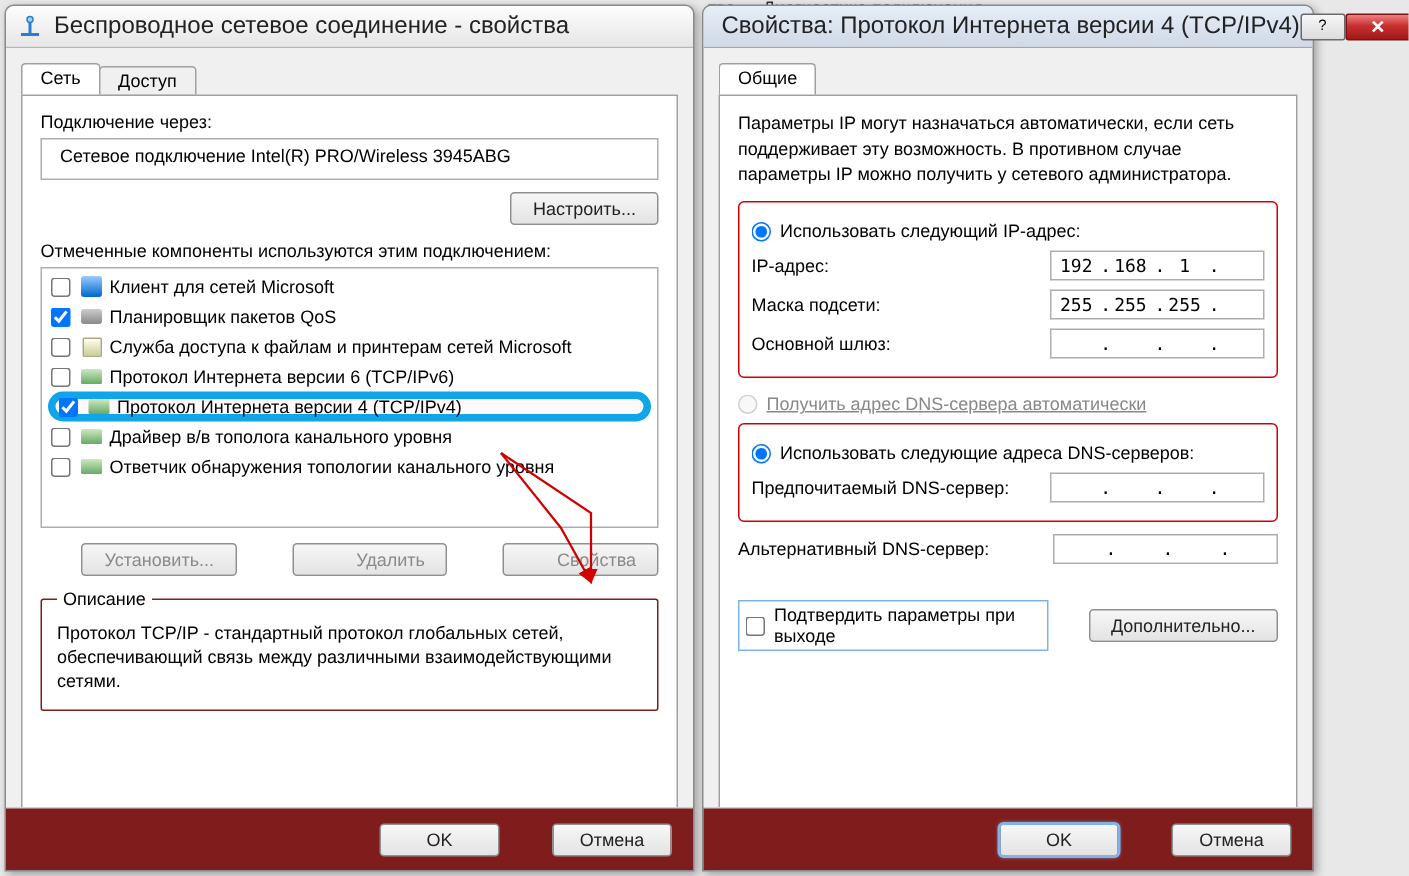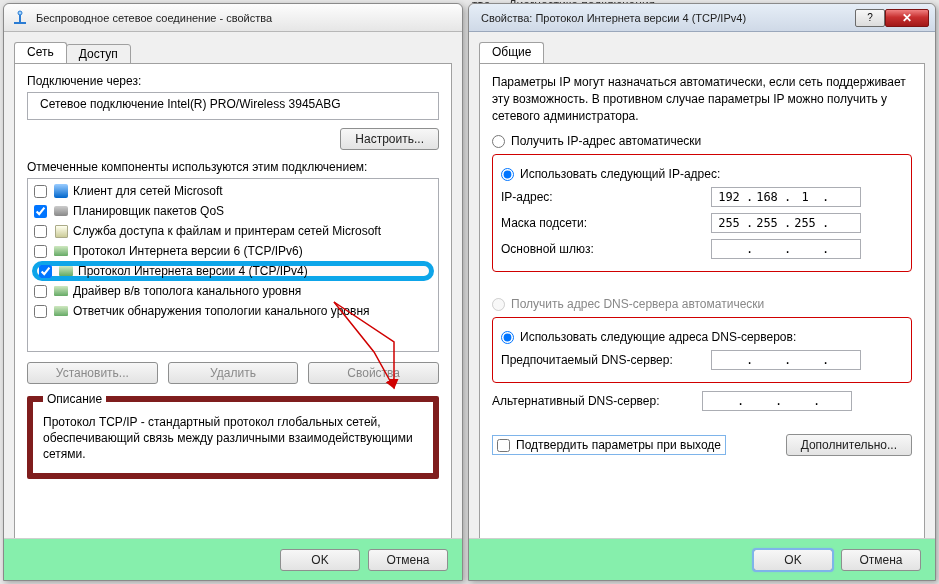--- a/index.html
+++ b/index.html
@@ -15,39 +15,39 @@
 
 
 .window {
   position: absolute;
   background: #f0f0f0;
   border: 1px solid #8a8a8a;
   box-shadow: 2px 2px 6px rgba(0,0,0,0.3);
   border-radius: 6px 6px 0 0;
 }
 .win-left { left: 3px; top: 3px; width: 460px; height: 578px; }
-.win-right { left: 468px; top: 3px; width: 468px; height: 578px; }
+.win-right { left: 468px; top: 3px; width: 408px; height: 578px; }
 
 
 .titlebar {
   height: 28px;
   display: flex;
   align-items: center;
   padding: 0 6px 0 8px;
   border-radius: 6px 6px 0 0;
 }
 .titlebar.light {
   background: linear-gradient(#fdfdfd, #e6e6e6);
   border-bottom: 1px solid #b7b7b7;
 }
 .titlebar.glass {
   background: linear-gradient(#e6eef7, #cfd9e7);
   border-bottom: 1px solid #9aa7bb;
 }
-.titlebar .title-text { flex: 1; font-size: 11px; color: #222; padding-left: 4px; white-space: nowrap; }
+.titlebar .title-text { flex: 1; font-size: 16px; color: #222; padding-left: 4px; white-space: nowrap; }
 .titlebar .ico { width: 16px; height: 16px; margin-right: 4px; }
 .win-controls { display: flex; gap: 0; margin-left: auto; }
 .win-btn {
   width: 30px; height: 18px;
   border: 1px solid #6b6b6b;
   border-radius: 2px;
   display: flex; align-items: center; justify-content: center;
   font-size: 10px;
   background: linear-gradient(#f7f7f7,#dcdcdc);
   cursor: default;
@@ -105,22 +105,23 @@
   gap: 6px;
 }
 .btn {
   border: 1px solid #8e8f8f;
   background: linear-gradient(#f7f7f7,#e3e3e3);
   border-radius: 3px;
   padding: 3px 14px;
   font-size: 12px;
   font-family: inherit;
   color: #222;
-}
-.btn.disabled { color: #8a8a8a; }
+  margin-left: 27px;
+}
+.btn.disabled { color: #8a8a8a; text-align: right; }
 .btn.focus { outline: 2px solid #7eb4ea; outline-offset: -1px; box-shadow: 0 0 3px #7eb4ea; }
 
 
 .listbox {
   border: 1px solid #abadb3;
   background: #fff;
   padding: 2px 4px;
   height: 174px;
   overflow: hidden;
 }
@@ -129,21 +130,21 @@
   height: 20px;
   padding-left: 2px;
   white-space: nowrap;
 }
 .listbox .row input[type=checkbox] { margin: 0 2px 0 0; }
 .listbox .ico { width: 16px; height: 16px; display: inline-flex; align-items: center; justify-content: center; }
 .row-highlight { border: 5px solid #0ea5e9; border-radius: 10px; background: rgba(255,0,0,0.02); }
 
 
 fieldset {
-  border: 6px solid #7f1d1d;
+  border: 1px solid #7f1d1d;
   border-radius: 2px;
   padding: 8px 10px 10px 10px;
   margin-top: 8px;
 }
 legend { padding: 0 4px; font-size: 12px; }
 
 
 .radio-row { display: flex; align-items: center; gap: 6px; margin: 6px 0; }
 .radio-row input[type=radio] { margin: 0; }
 
@@ -166,21 +167,21 @@
 .red-group {
   border: 1px solid #d00000;
   border-radius: 4px;
   padding: 6px 8px;
 }
 
 
 .bottom-bar {
   position: absolute; left: 0; right: 0; bottom: 0;
   height: 42px;
-  background: #86efac;
+  background: #7f1d1d;
   border-top: 1px solid #cfcfcf;
   display: flex; align-items: center; justify-content: flex-end;
   gap: 8px; padding-right: 14px;
 }
 
 
 .arrow {
   position: absolute;
   pointer-events: none;
 }
@@ -326,24 +327,20 @@
   </div>
 
   <div class="dlg-body">
     <div class="tabs">
       <div class="tab">Общие</div>
     </div>
 
     <div class="tab-inner h-right">
       <div style="line-height:1.4; margin-bottom:10px;">Параметры IP могут назначаться автоматически, если сеть поддерживает эту возможность. В противном случае параметры IP можно получить у сетевого администратора.</div>
 
-      <div class="radio-row">
-        <input type="radio" name="ip" style="">
-        <span>Получить IP-адрес автоматически</span>
-      </div>
 
       <div class="red-group">
         <div class="radio-row">
           <input type="radio" name="ip" checked="" style="">
           <span>Использовать следующий IP-адрес:</span>
         </div>
         <div class="field-row">
           <span class="lbl">IP-адрес:</span>
           <div class="ipbox">
             <span>192</span>
@@ -374,21 +371,21 @@
               <span class="dot">.</span>
             <span></span>
               <span class="dot">.</span>
             <span></span>
               <span class="dot">.</span>
             <span></span>
           </div>
         </div>
       </div>
 
-      <div class="radio-row muted" style="margin-top:25px;">
+      <div class="radio-row muted" style="margin-top:10px;text-decoration:underline;">
         <input type="radio" name="dns" disabled="" style="">
         <span>Получить адрес DNS-сервера автоматически</span>
       </div>
 
       <div class="red-group">
         <div class="radio-row">
           <input type="radio" name="dns" checked="" style="">
           <span>Использовать следующие адреса DNS-серверов:</span>
         </div>
         <div class="field-row">

